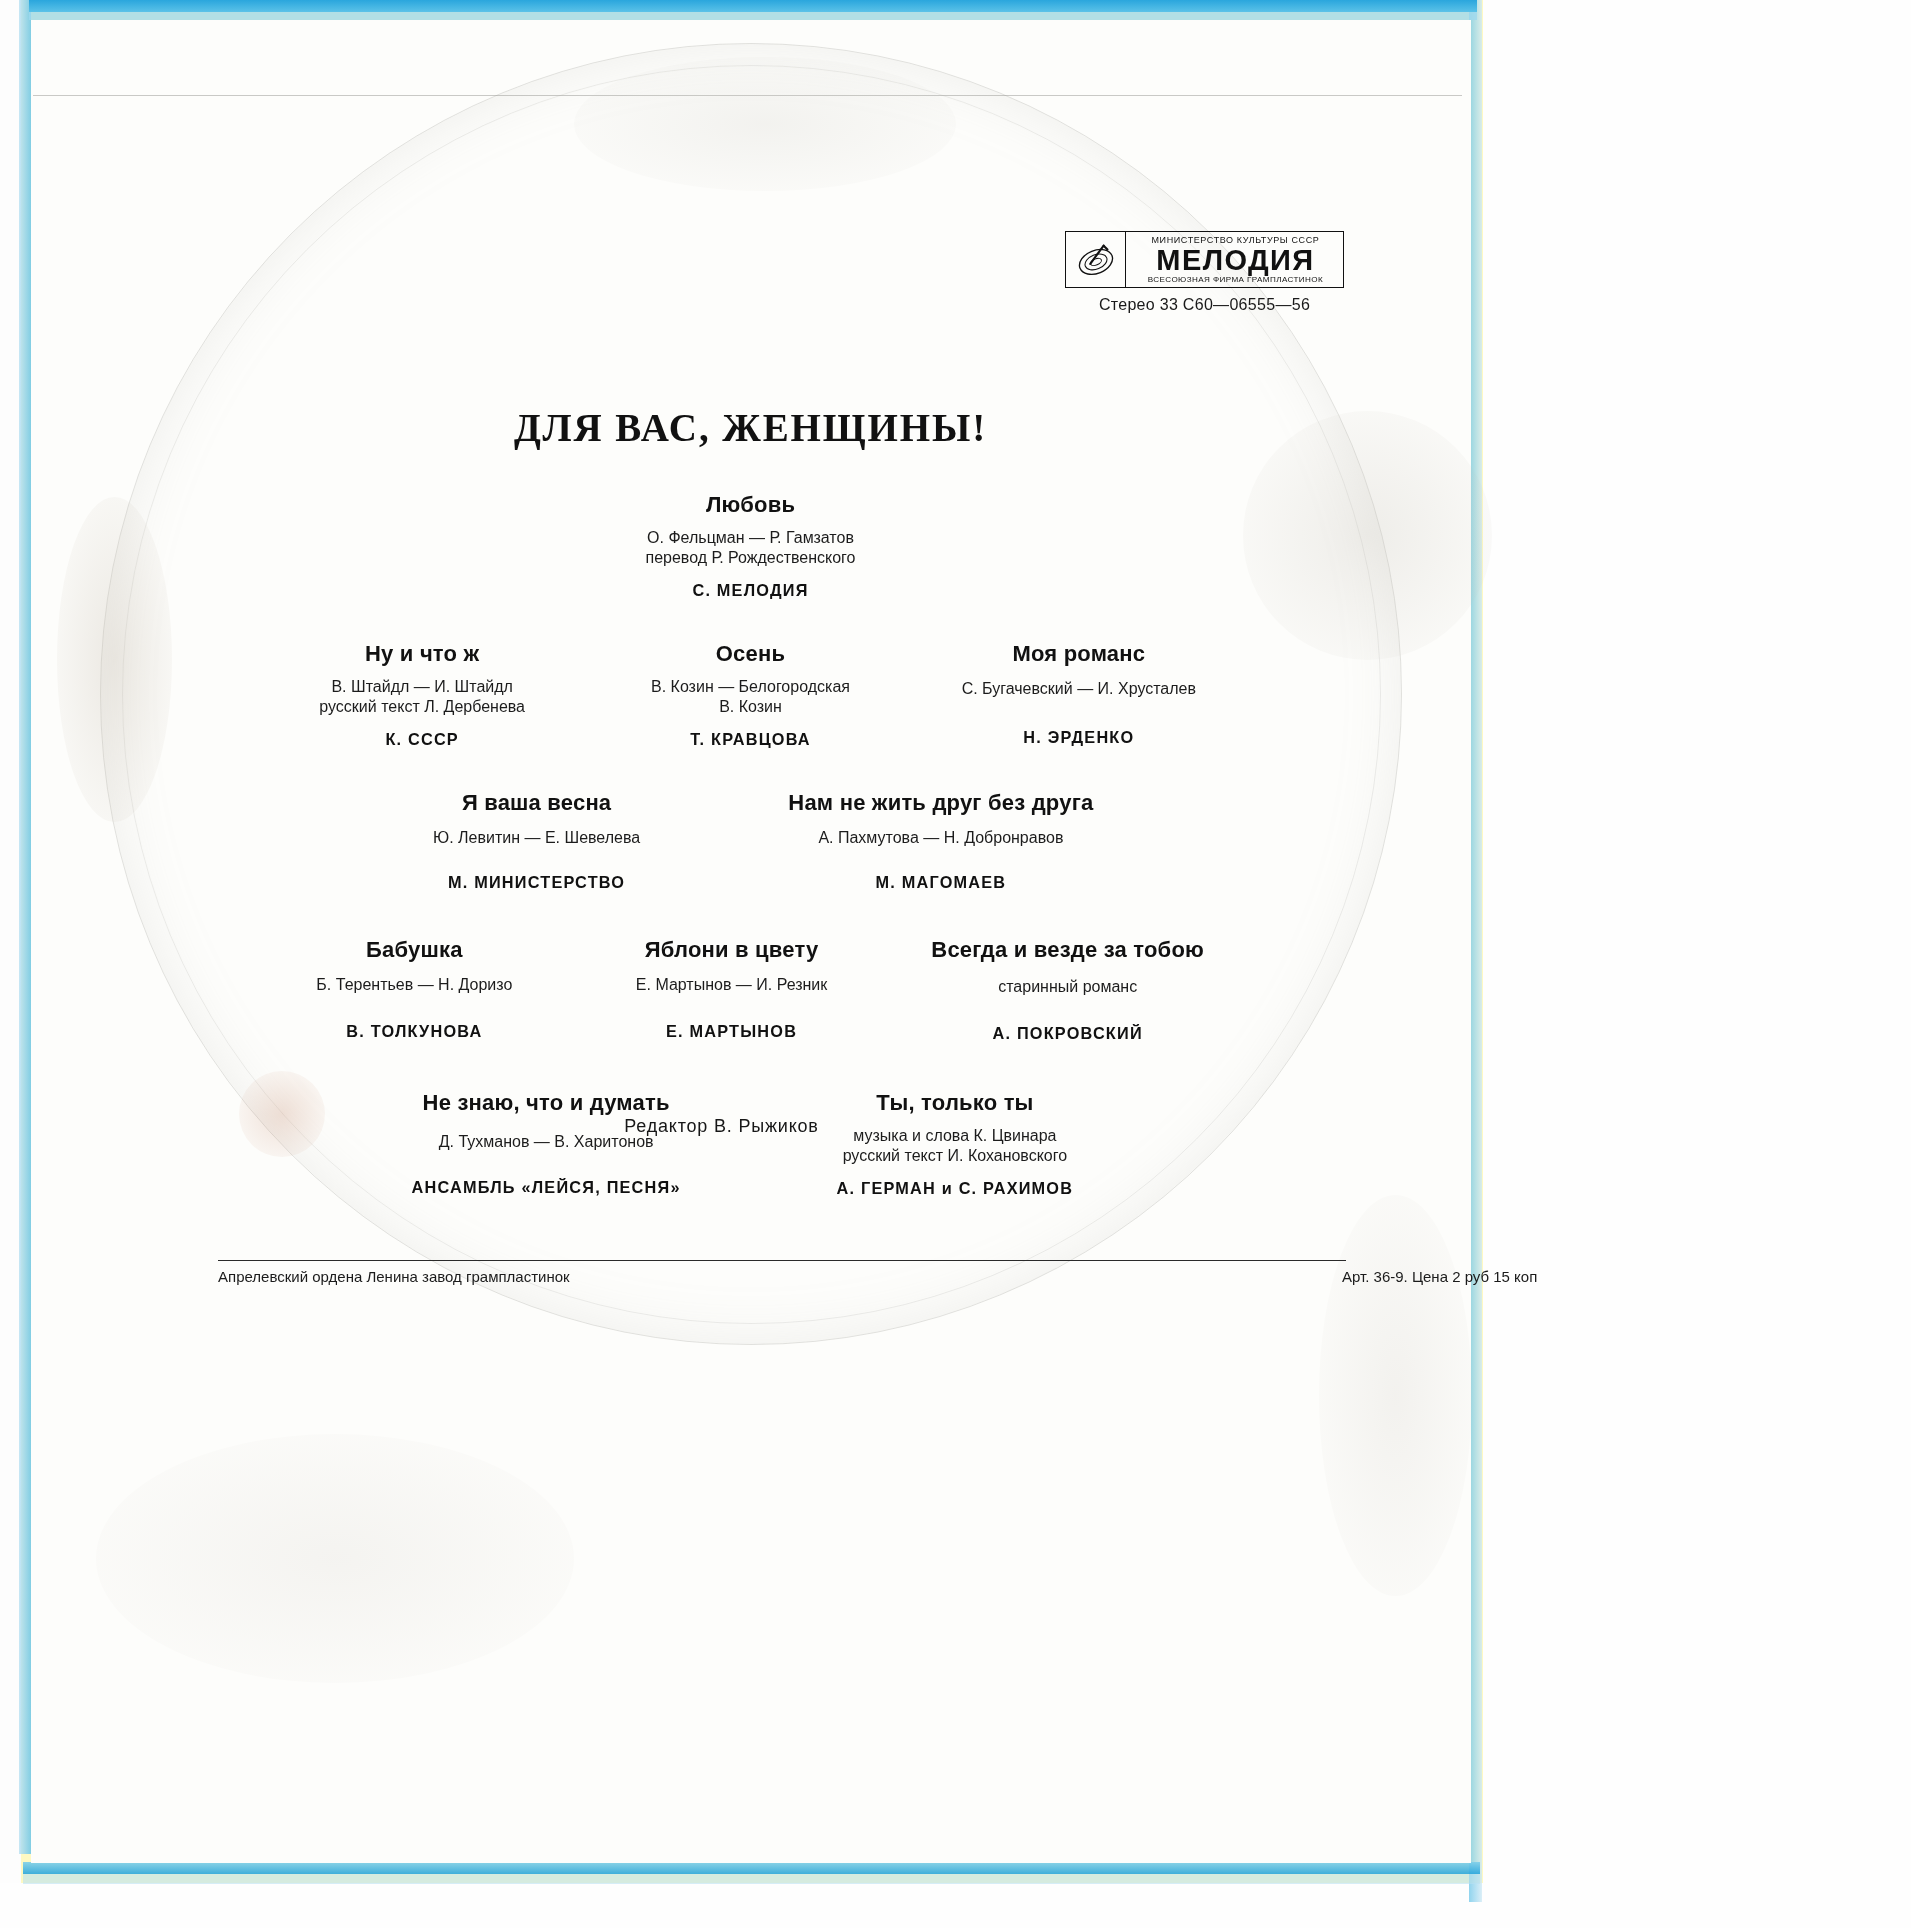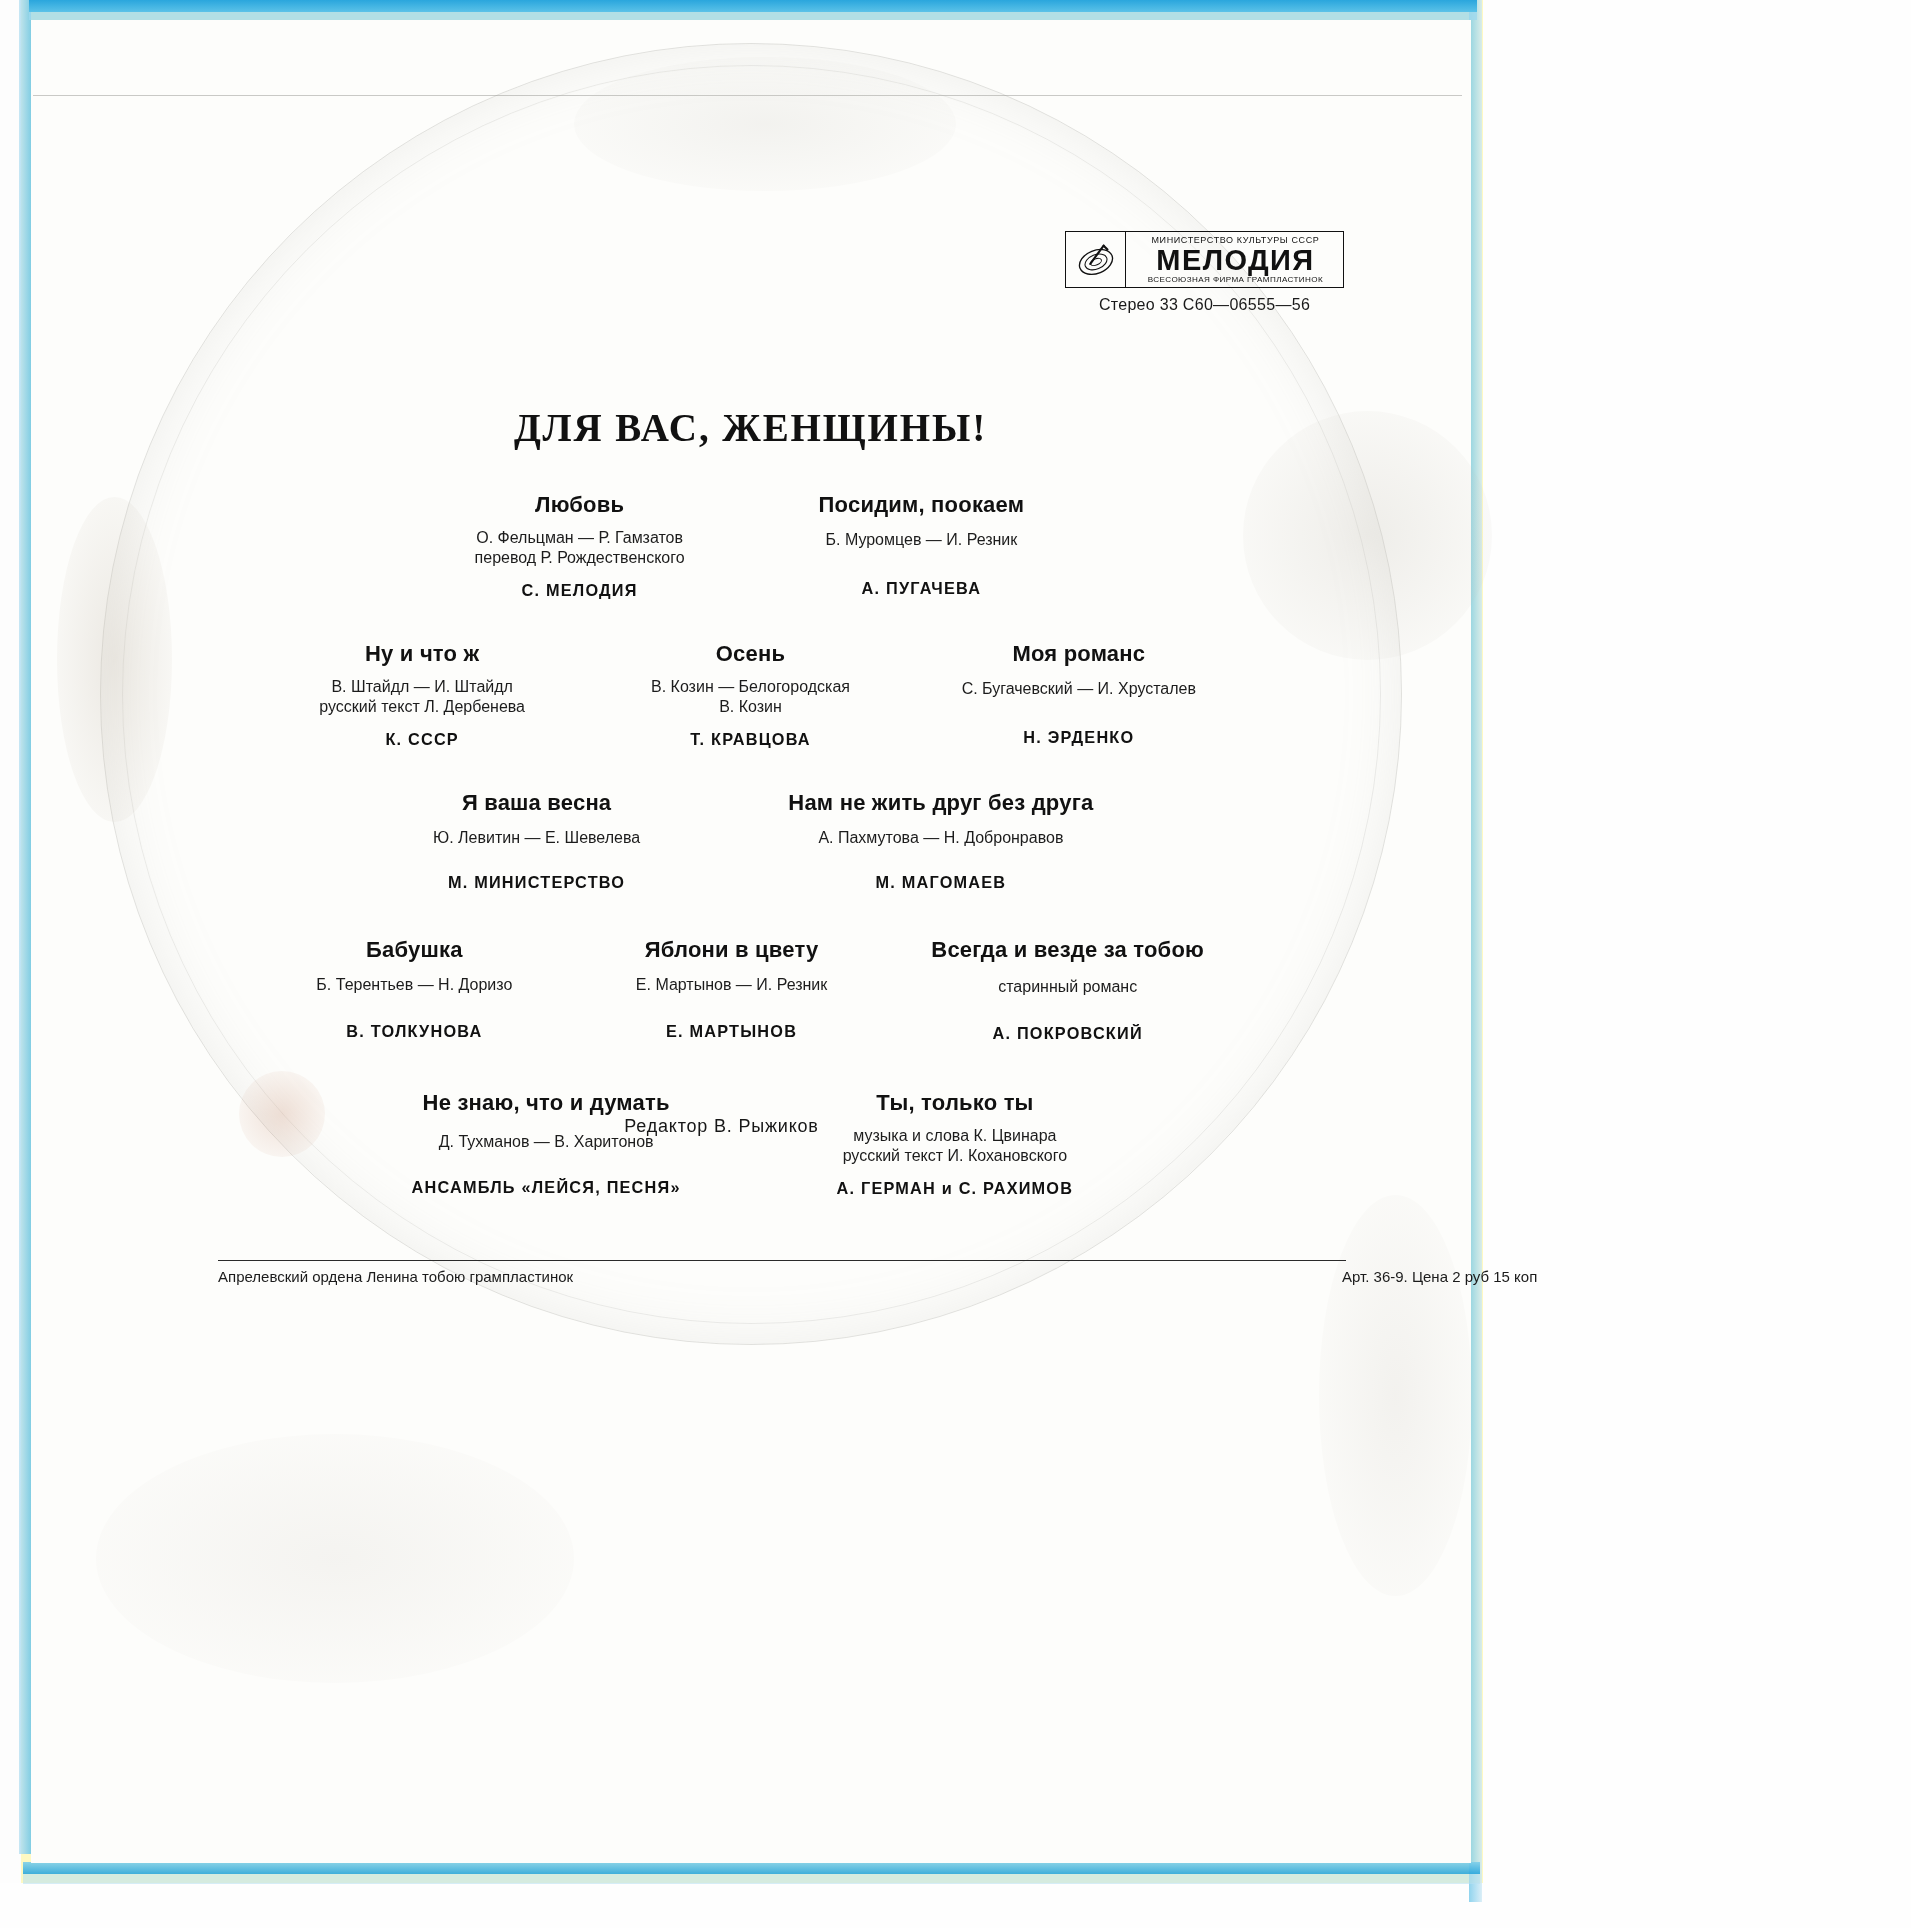--- a/index.html
+++ b/index.html
@@ -328,25 +328,20 @@
 
   <div class="tracks">
 
     <div class="track-row" style="margin-top:4px;">
       <div class="track" style="width:315px;">
         <div class="t-title">Любовь</div>
         <div class="t-credit">О. Фельцман — Р. Гамзатов
 перевод Р. Рождественского</div>
         <div class="t-performer">С. МЕЛОДИЯ</div>
       </div>
-      <div class="track" style="width:315px;">
-        <div class="t-title">Посидим, поокаем</div>
-        <div class="t-credit" style="margin-top:12.4px;">Б. Муромцев — И. Резник</div>
-        <div class="t-performer" style="margin-top:29px;">А. ПУГАЧЕВА</div>
-      </div>
     </div>
 
     <div class="track-row" style="margin-top:42px;">
       <div class="track" style="width:308px;">
         <div class="t-title">Ну и что ж</div>
         <div class="t-credit">В. Штайдл — И. Штайдл
 русский текст Л. Дербенева</div>
         <div class="t-performer">К. СССР</div>
       </div>
       <div class="track" style="width:308px;">
@@ -405,17 +400,17 @@
 русский текст И. Кохановского</div>
         <div class="t-performer">А. ГЕРМАН и С. РАХИМОВ</div>
       </div>
     </div>
 
   </div>
 
   <div class="editor">Редактор  В.  Рыжиков</div>
 
   <div class="footer-rule"></div>
-  <div class="footer-left">Апрелевский ордена Ленина тобою грампластинок</div>
+  <div class="footer-left">Апрелевский ордена Ленина завод грампластинок</div>
   <div class="footer-right">Арт. 36-9. Цена 2 руб  15 коп</div>
 
 </div>
 
 
 </body></html>

